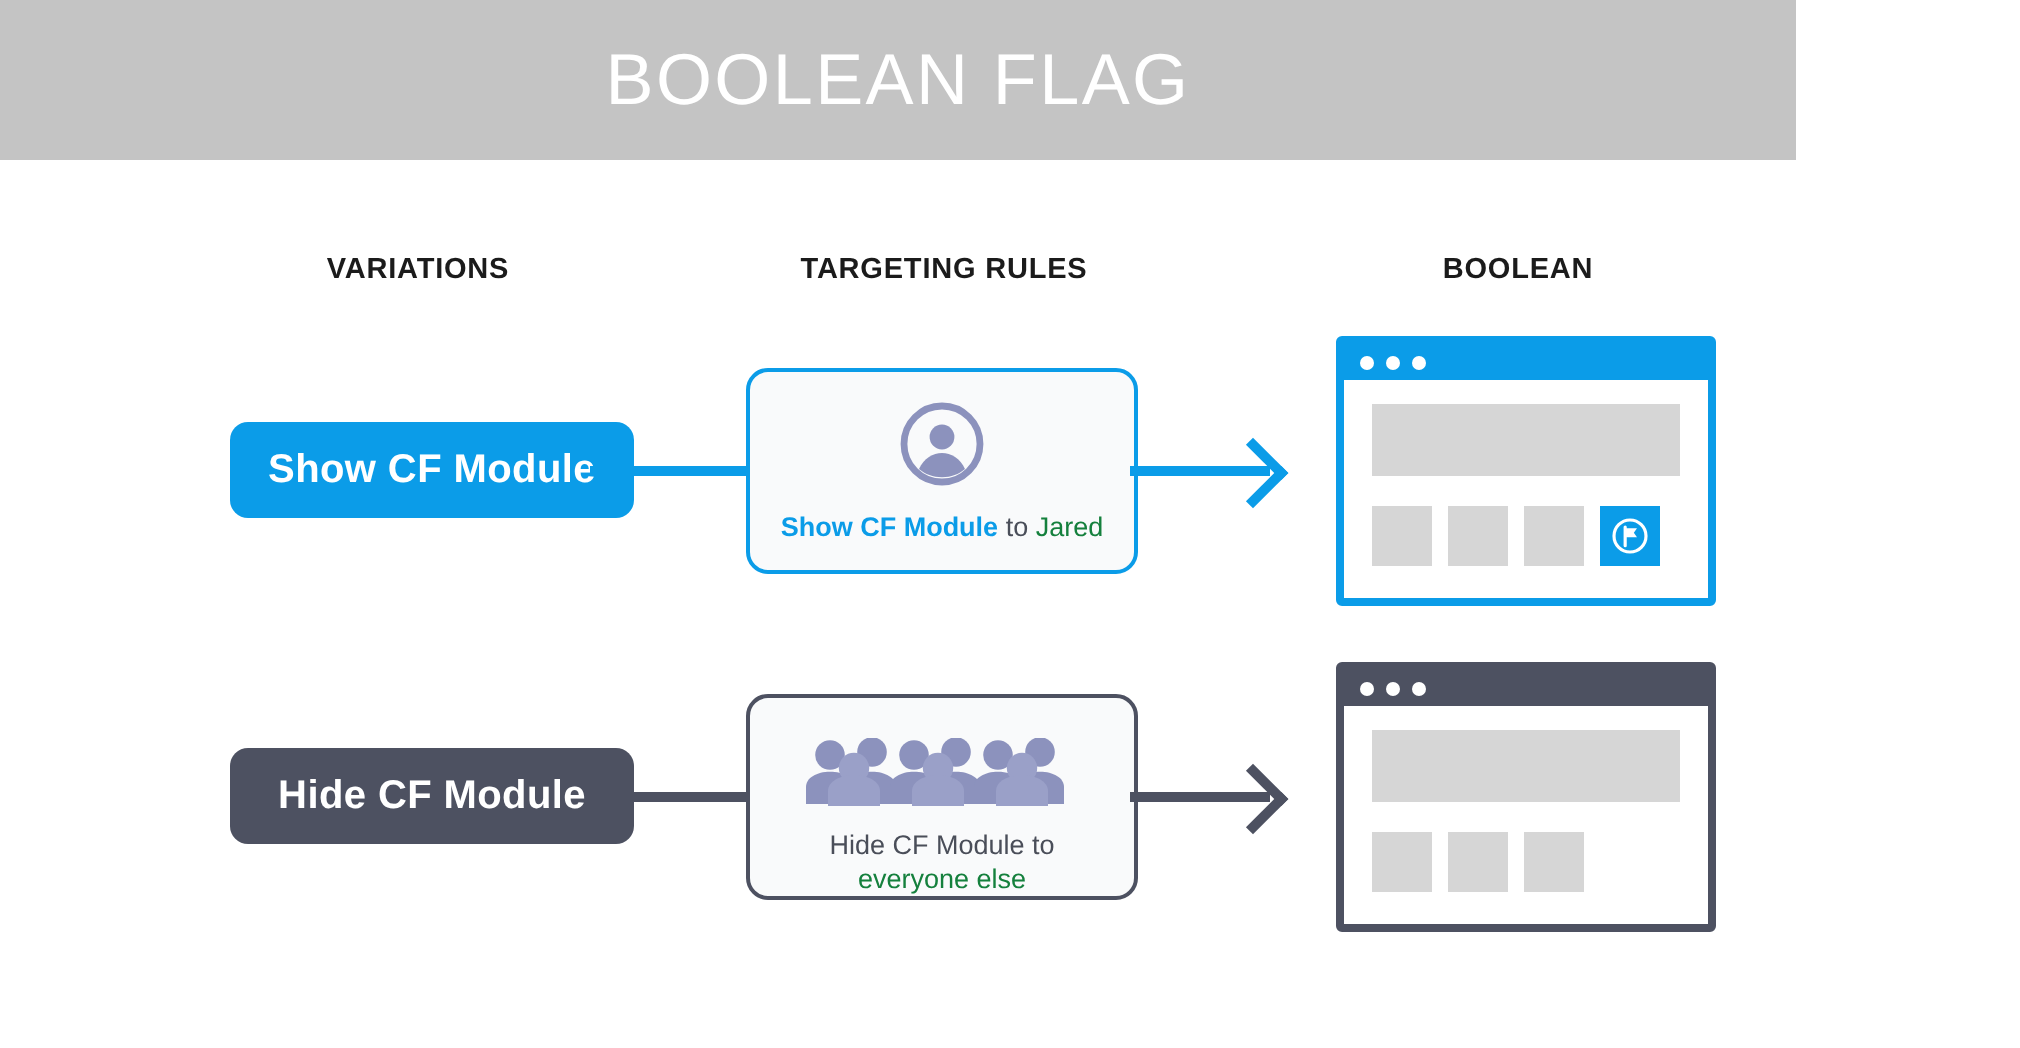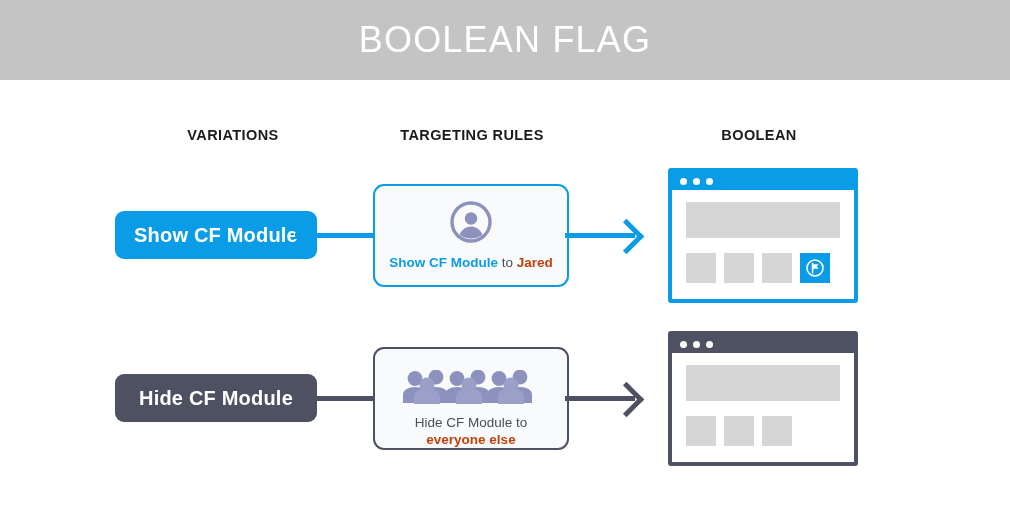--- a/index.html
+++ b/index.html
@@ -12,21 +12,21 @@
     background: #ffffff;
     font-family: "Liberation Sans", sans-serif;
     overflow: hidden;
     position: relative;
   }
 
   
   .header-band {
     position: absolute;
     left: 0; top: 0;
-    width: 1010px;
+    width: 898px;
     height: 80px;
     background: #c4c4c4;
     display: flex;
     align-items: center;
     justify-content: center;
   }
   .header-title {
     color: #ffffff;
     font-size: 36px;
     font-weight: 400;
@@ -43,21 +43,21 @@
   }
   .col-header {
     position: absolute;
     font-size: 14.5px;
     font-weight: bold;
     color: #1b1b1b;
     letter-spacing: 0.4px;
     white-space: nowrap;
     transform: translateX(-50%);
   }
-  .col-header.variations { left: 209px; margin-left: 24px; }
+  .col-header.variations { left: 209px; }
   .col-header.targeting  { left: 472px; }
   .col-header.results    { left: 759px; }
 
   
   .row {
     position: absolute;
     left: 0;
     width: 984px;
     height: 160px;
   }
@@ -153,22 +153,22 @@
     text-align: center;
     font-size: 13.5px;
     line-height: 17px;
     color: #5b5f6b;
   }
   .rule-text .strong-blue {
     color: #0b9ce8;
     font-weight: bold;
   }
   .rule-text .strong-dark {
-    color: #c2410c;
-    font-weight: bold;
+    color: #15803d;
+    font-weight: normal;
   }
   .rule-text .plain { color: #4a4e59; }
 
   
   .browser {
     position: absolute;
     left: 668px;
     width: 190px;
     height: 135px;
     box-sizing: border-box;

